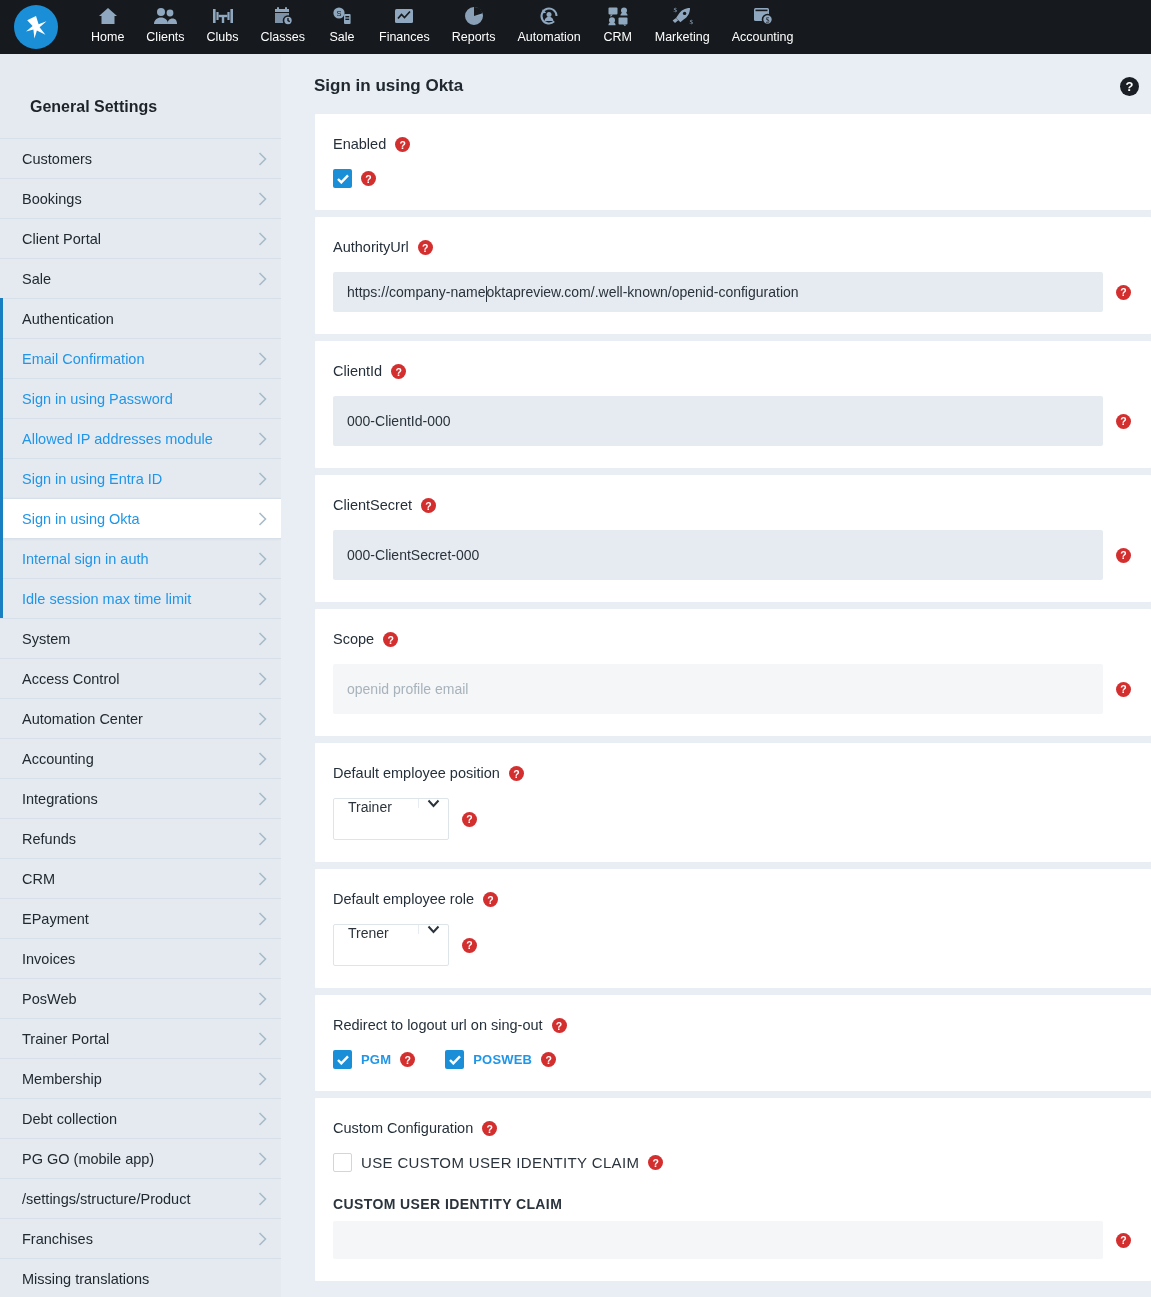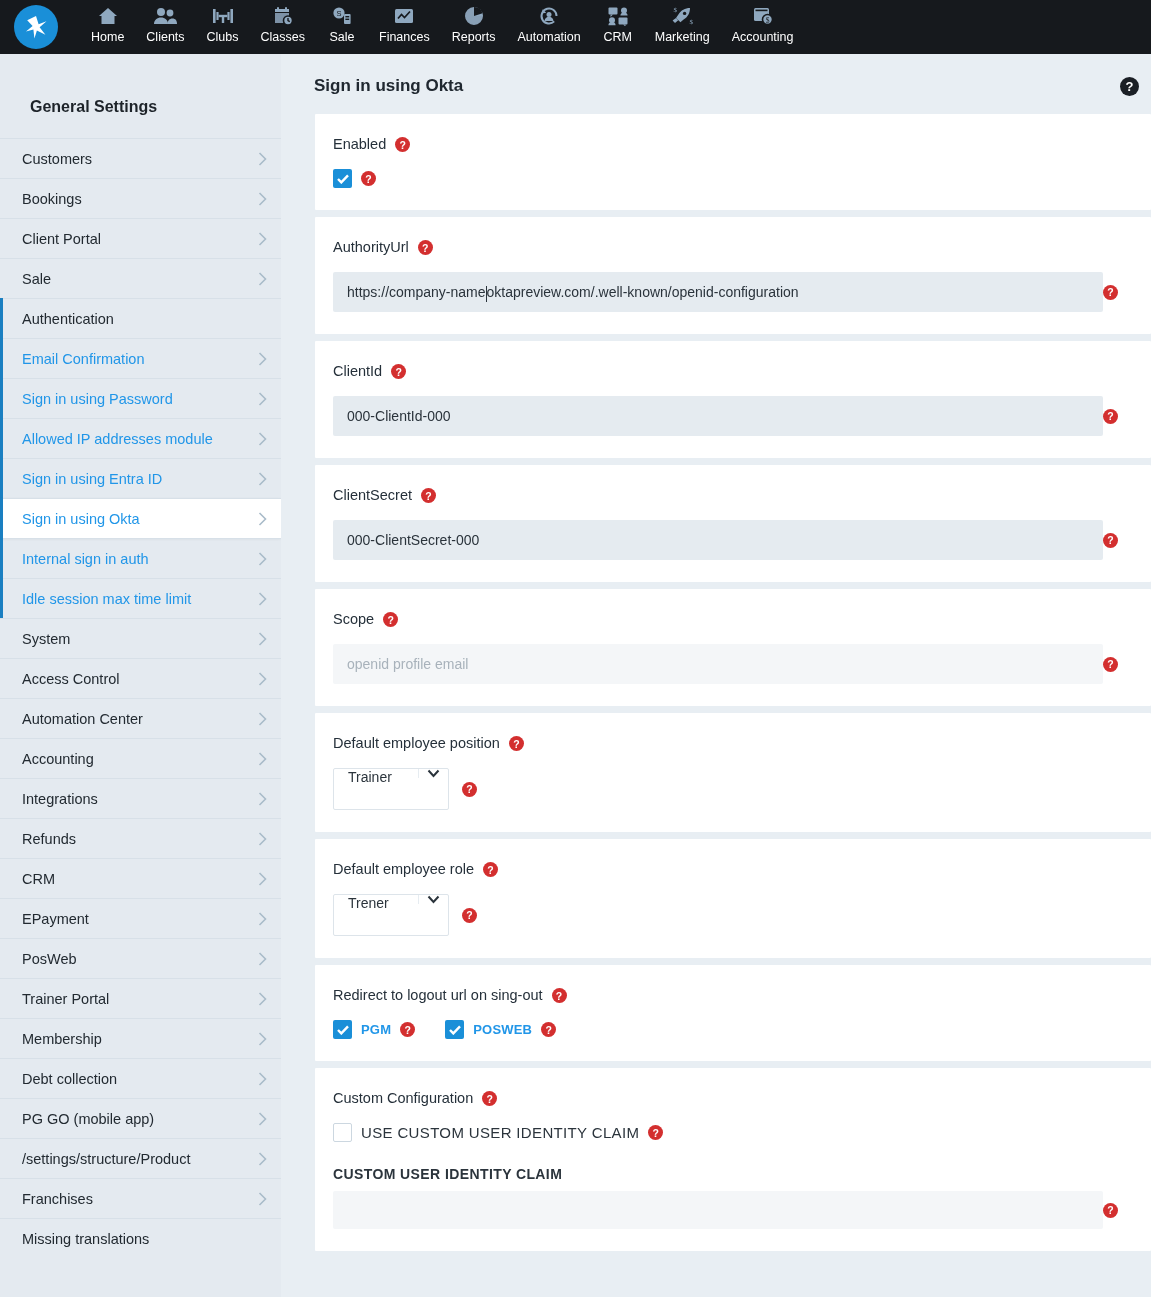--- a/index.html
+++ b/index.html
@@ -164,25 +164,26 @@
     font-size: 10.5px;
     font-weight: bold;
     display: flex; align-items: center; justify-content: center;
     cursor: pointer;
     flex: 0 0 auto;
   }
 
   .input-row {
     display: flex;
     align-items: center;
+    gap: 13px;
     padding-right: 18px;
   }
   .txt-input {
     flex: 1 1 auto;
-    height: 40px;
+    height: 50px;
     background: #e5ebf0;
     border: none;
     border-radius: 2px;
     padding: 0 14px;
     font-size: 14px;
     color: #2a333b;
     font-family: "Liberation Sans", sans-serif;
     outline: none;
     max-width: 770px;
   }
@@ -582,20 +583,28 @@
     <div class="side-item">
       <span>CRM</span>
       <span class="chev">
           <svg width="9" height="14" viewBox="0 0 9 14">
             <path d="M1.5 1 L7.5 7 L1.5 13"></path>
           </svg>
         </span>
     </div>
     <div class="side-item">
       <span>EPayment</span>
+      <span class="chev">
+          <svg width="9" height="14" viewBox="0 0 9 14">
+            <path d="M1.5 1 L7.5 7 L1.5 13"></path>
+          </svg>
+        </span>
+    </div>
+    <div class="side-item">
+      <span>Invoices</span>
       <span class="chev">
           <svg width="9" height="14" viewBox="0 0 9 14">
             <path d="M1.5 1 L7.5 7 L1.5 13"></path>
           </svg>
         </span>
     </div>
     <div class="side-item">
       <span>PosWeb</span>
       <span class="chev">
           <svg width="9" height="14" viewBox="0 0 9 14">

